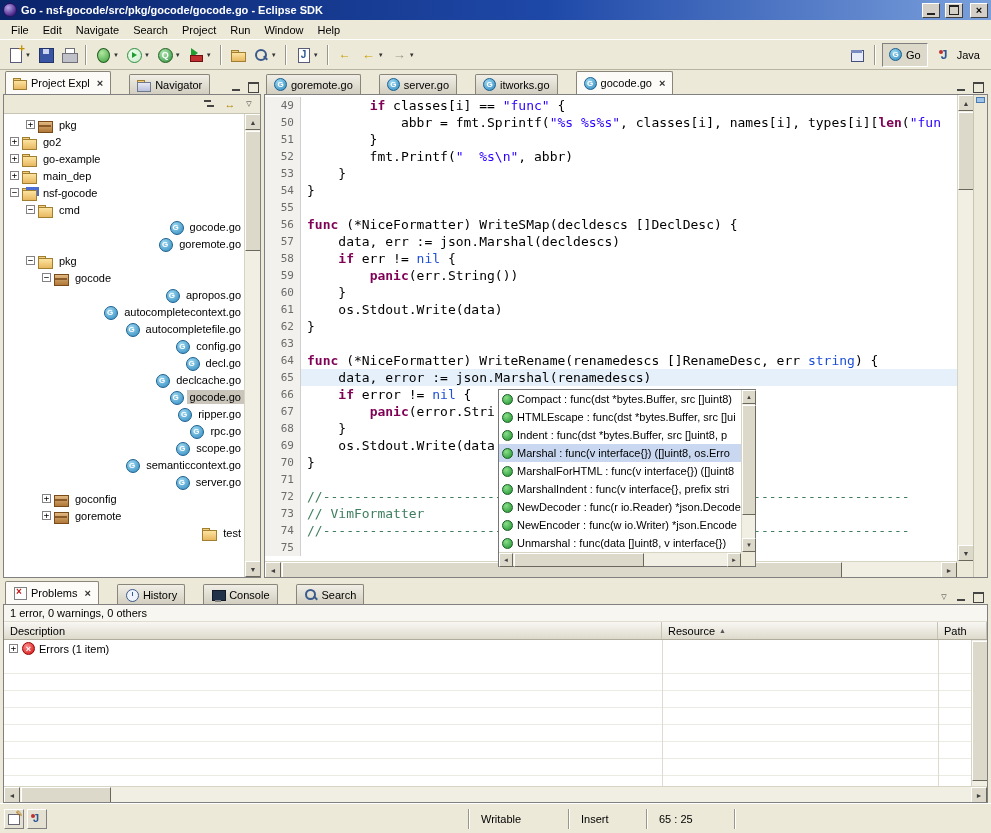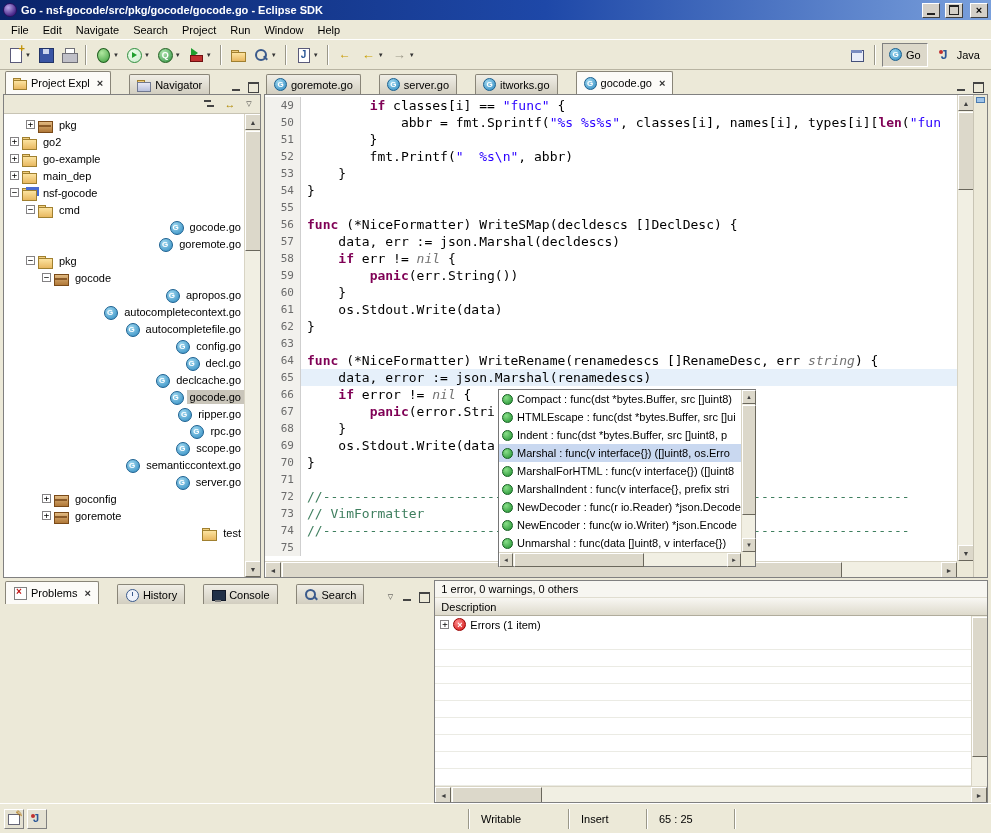--- a/index.html
+++ b/index.html
@@ -135,42 +135,42 @@
 
   
   .editor-panel { flex:1; display:flex; flex-direction:column; overflow:hidden; }
   .editor-body { flex:1; position:relative; border:1px solid #808080; background:#fff; overflow:hidden; }
   .code-lines { position:absolute; left:0; top:0; right:30px; bottom:16px; overflow:hidden; background:#fff; padding-top:2px; }
   .cl { display:flex; height:17px; line-height:17px; font-family:"DejaVu Sans Mono", monospace; font-size:13px; }
   .cl .ln { width:36px; flex:none; text-align:right; padding-right:6px; color:#6b6b6b; background:#f2f1ed;
     border-right:1px solid #cfcfcf; font-size:11px; line-height:17px; }
   .cl .ct { flex:1; padding-left:6px; white-space:pre; overflow:hidden; }
   .cl.hl .ct { background:#e6f0fa; }
-  .tp { color:#000; } .tk { color:#7f0055; font-weight:bold; } .ti { color:#737373; font-style:italic; }
+  .tp { color:#000; } .tk { color:#7f0055; font-weight:bold; } .ti { color:#1d4ed8; }
   .ts { color:#2a00ff; } .tc { color:#3f7f5f; }
   .editor-vscroll { position:absolute; top:0; right:14px; bottom:16px; width:16px; background:#f1efe3; border-left:1px solid #d8d4c4; }
   .editor-hscroll { position:absolute; left:0; right:30px; bottom:0; height:16px; background:#f1efe3; border-top:1px solid #d8d4c4; }
   .overview-ruler { position:absolute; top:0; right:0; bottom:0; width:14px; background:#ece9d8; border-left:1px solid #c8c4b4; }
   .ov-mark { position:absolute; left:2px; width:9px; height:6px; }
 
   
   .popup { position:absolute; left:233px; top:294px; width:258px; height:178px; background:#fff;
     border:1px solid #767676; z-index:50; }
   .pop-list { position:absolute; left:0; top:0; right:14px; bottom:14px; overflow:hidden; }
   .pop-item { height:18px; display:flex; align-items:center; gap:4px; padding:0 3px; white-space:nowrap; overflow:hidden; }
   .pop-item.selected { background:#c9d8f0; }
   .meth-icon { width:11px; height:11px; border-radius:50%; flex:none;
     background: radial-gradient(circle at 35% 30%, #8ae08a, #1f8f2f); border:1px solid #146020; }
   .pop-vscroll { position:absolute; right:0; top:0; bottom:14px; width:14px; background:#f1efe3; border-left:1px solid #d8d4c4; }
   .pop-hscroll { position:absolute; left:0; right:14px; bottom:0; height:14px; background:#f1efe3; border-top:1px solid #d8d4c4; }
   .pop-vscroll .sb-btn, .pop-hscroll .sb-btn { width:14px; height:14px; font-size:6px; }
   .pop-corner { position:absolute; right:0; bottom:0; width:14px; height:14px; background:#ece9d8; }
 
   
-  .bottom { height:225px; display:flex; flex-direction:row; padding:2px 3px 0 3px; }
+  .bottom { height:225px; display:flex; flex-direction:column; padding:2px 3px 0 3px; }
   .bottom-body { flex:1; border:1px solid #808080; background:#fff; display:flex; flex-direction:column; position:relative; overflow:hidden; }
   .summary { height:17px; background:#f7f6f1; border-bottom:1px solid #e0ddd0; padding:2px 6px; }
   .thead { height:18px; display:flex; background:linear-gradient(#f8f7f3,#dedacc); border-bottom:1px solid #b0ac9c; }
   .th { padding:2px 6px; border-right:1px solid #c8c4b4; display:flex; align-items:center; gap:4px; overflow:hidden; }
   .th0 { width:658px; flex:none; } .th1 { width:276px; flex:none; } .th2 { flex:1; }
   .sort { font-size:7px; color:#555; }
   .tbody { flex:1; position:relative; overflow:hidden;
     background: repeating-linear-gradient(#fff 0 16px, #ebebe4 16px 17px); }
   .cline { position:absolute; top:0; bottom:0; width:1px; background:#dedacf; }
   .prow { height:17px; display:flex; align-items:center; gap:4px; padding-left:5px; background:#fff; }

